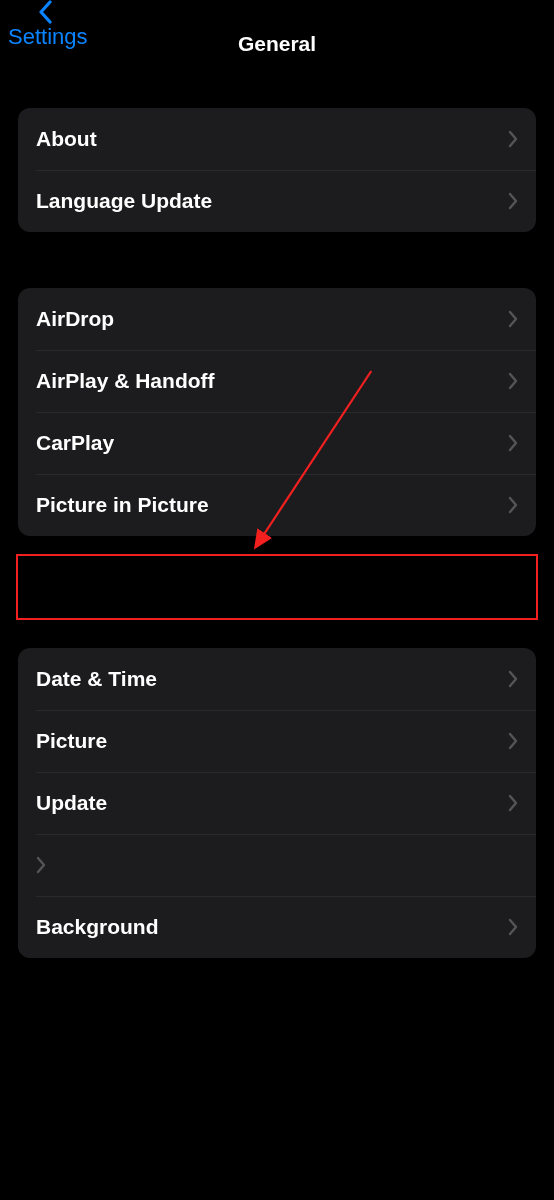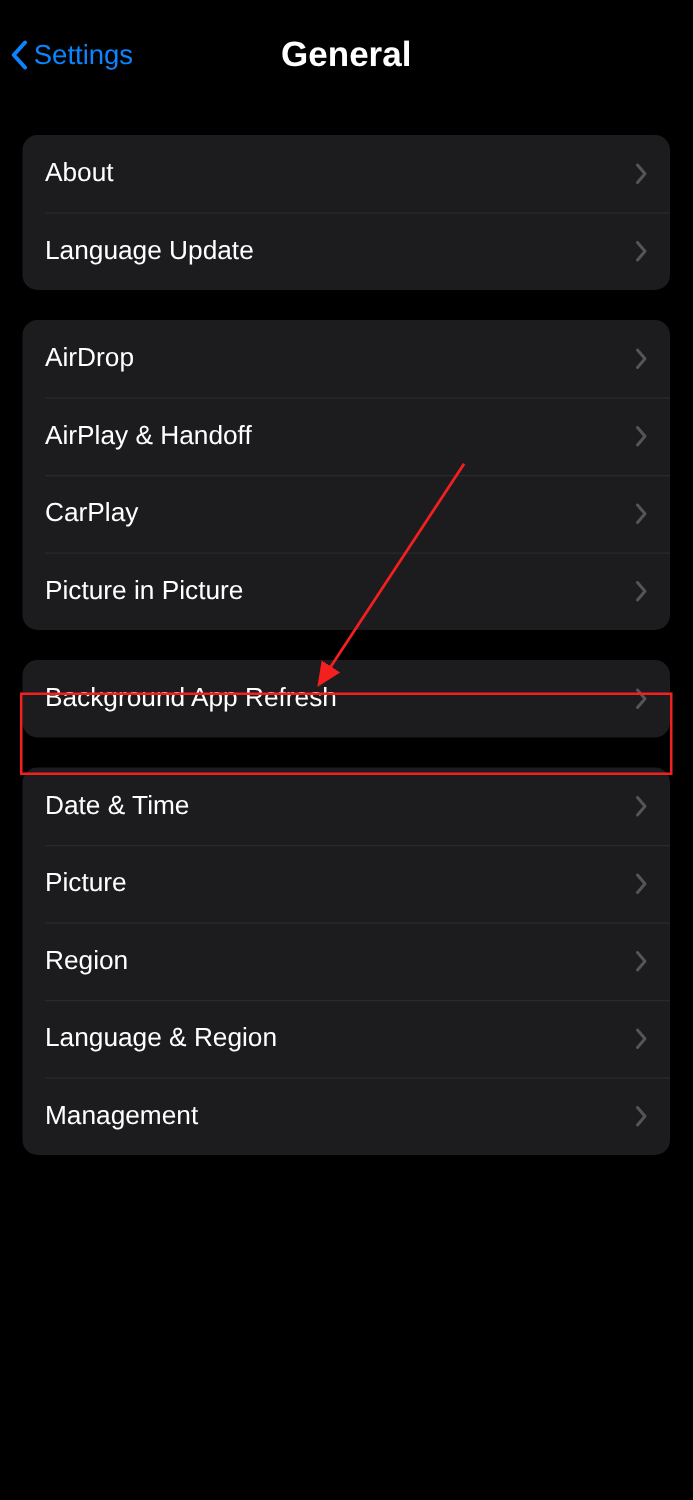--- a/index.html
+++ b/index.html
@@ -27,39 +27,40 @@
     .back-button {
       position: absolute;
       left: 8px;
       top: 0;
       height: 88px;
       display: flex;
       align-items: center;
       color: #0a84ff;
       font-size: 22px;
       cursor: pointer;
+      flex-direction: column;
     }
     .back-button .chev {
       display: inline-flex;
       align-items: center;
       margin-right: 4px;
     }
     .nav-title {
-      font-size: 28px;
+      font-size: 21px;
       font-weight: 600;
       color: #ffffff;
     }
     .content {
       padding: 0 18px;
     }
     .group {
       background: #1c1c1e;
       border-radius: 12px;
       overflow: hidden;
-      margin-top: 24px;
+      margin-top: 56px;
     }
     .group:first-of-type {
       margin-top: 20px;
     }
     .row {
       display: flex;
       align-items: center;
       justify-content: space-between;
       min-height: 62px;
       padding: 0 18px;
@@ -71,21 +72,21 @@
       position: absolute;
       top: 0;
       left: 18px;
       right: 0;
       height: 1px;
       background: #2a2a2c;
     }
     .row-label {
       font-size: 21px;
       color: #ffffff;
-      font-weight: 400;
+      font-weight: 700;
     }
     .chevron {
       display: inline-flex;
       align-items: center;
       color: #555558;
       flex: 0 0 auto;
     }
     .highlight-box {
       position: absolute;
       border: 2px solid #f42020;
@@ -167,65 +168,56 @@
       <span class="row-label">Picture in Picture</span>
       <span class="chevron">
         <svg width="10" height="18" viewBox="0 0 10 18">
             <path d="M2 2 L8 9 L2 16" stroke="currentColor" stroke-width="2.4" stroke-linecap="round" stroke-linejoin="round" fill="none"></path>
           </svg>
       </span>
     </div>
   </div>
 
   <div class="group">
-    <div class="row">
-      <span class="row-label">Background App Refresh</span>
-      <span class="chevron">
-        <svg width="10" height="18" viewBox="0 0 10 18">
-            <path d="M2 2 L8 9 L2 16" stroke="currentColor" stroke-width="2.4" stroke-linecap="round" stroke-linejoin="round" fill="none"></path>
-          </svg>
-      </span>
-    </div>
   </div>
 
   <div class="group">
     <div class="row">
       <span class="row-label">Date &amp; Time</span>
       <span class="chevron">
         <svg width="10" height="18" viewBox="0 0 10 18">
             <path d="M2 2 L8 9 L2 16" stroke="currentColor" stroke-width="2.4" stroke-linecap="round" stroke-linejoin="round" fill="none"></path>
           </svg>
       </span>
     </div>
     <div class="row">
       <span class="row-label">Picture</span>
       <span class="chevron">
         <svg width="10" height="18" viewBox="0 0 10 18">
             <path d="M2 2 L8 9 L2 16" stroke="currentColor" stroke-width="2.4" stroke-linecap="round" stroke-linejoin="round" fill="none"></path>
           </svg>
       </span>
     </div>
     <div class="row">
-      <span class="row-label">Region</span>
-      <span class="chevron">
-        <svg width="10" height="18" viewBox="0 0 10 18">
-            <path d="M2 2 L8 9 L2 16" stroke="currentColor" stroke-width="2.4" stroke-linecap="round" stroke-linejoin="round" fill="none"></path>
-          </svg>
-      </span>
-    </div>
-    <div class="row">
-      <span class="row-label">Language &amp; Region</span>
-      <span class="chevron">
-        <svg width="10" height="18" viewBox="0 0 10 18">
-            <path d="M2 2 L8 9 L2 16" stroke="currentColor" stroke-width="2.4" stroke-linecap="round" stroke-linejoin="round" fill="none"></path>
-          </svg>
-      </span>
-    </div>
-    <div class="row">
-      <span class="row-label">Management</span>
+      <span class="row-label">Update</span>
+      <span class="chevron">
+        <svg width="10" height="18" viewBox="0 0 10 18">
+            <path d="M2 2 L8 9 L2 16" stroke="currentColor" stroke-width="2.4" stroke-linecap="round" stroke-linejoin="round" fill="none"></path>
+          </svg>
+      </span>
+    </div>
+    <div class="row">
+      <span class="chevron">
+        <svg width="10" height="18" viewBox="0 0 10 18">
+            <path d="M2 2 L8 9 L2 16" stroke="currentColor" stroke-width="2.4" stroke-linecap="round" stroke-linejoin="round" fill="none"></path>
+          </svg>
+      </span>
+    </div>
+    <div class="row">
+      <span class="row-label">Background</span>
       <span class="chevron">
         <svg width="10" height="18" viewBox="0 0 10 18">
             <path d="M2 2 L8 9 L2 16" stroke="currentColor" stroke-width="2.4" stroke-linecap="round" stroke-linejoin="round" fill="none"></path>
           </svg>
       </span>
     </div>
   </div>
 
 
 </div>

